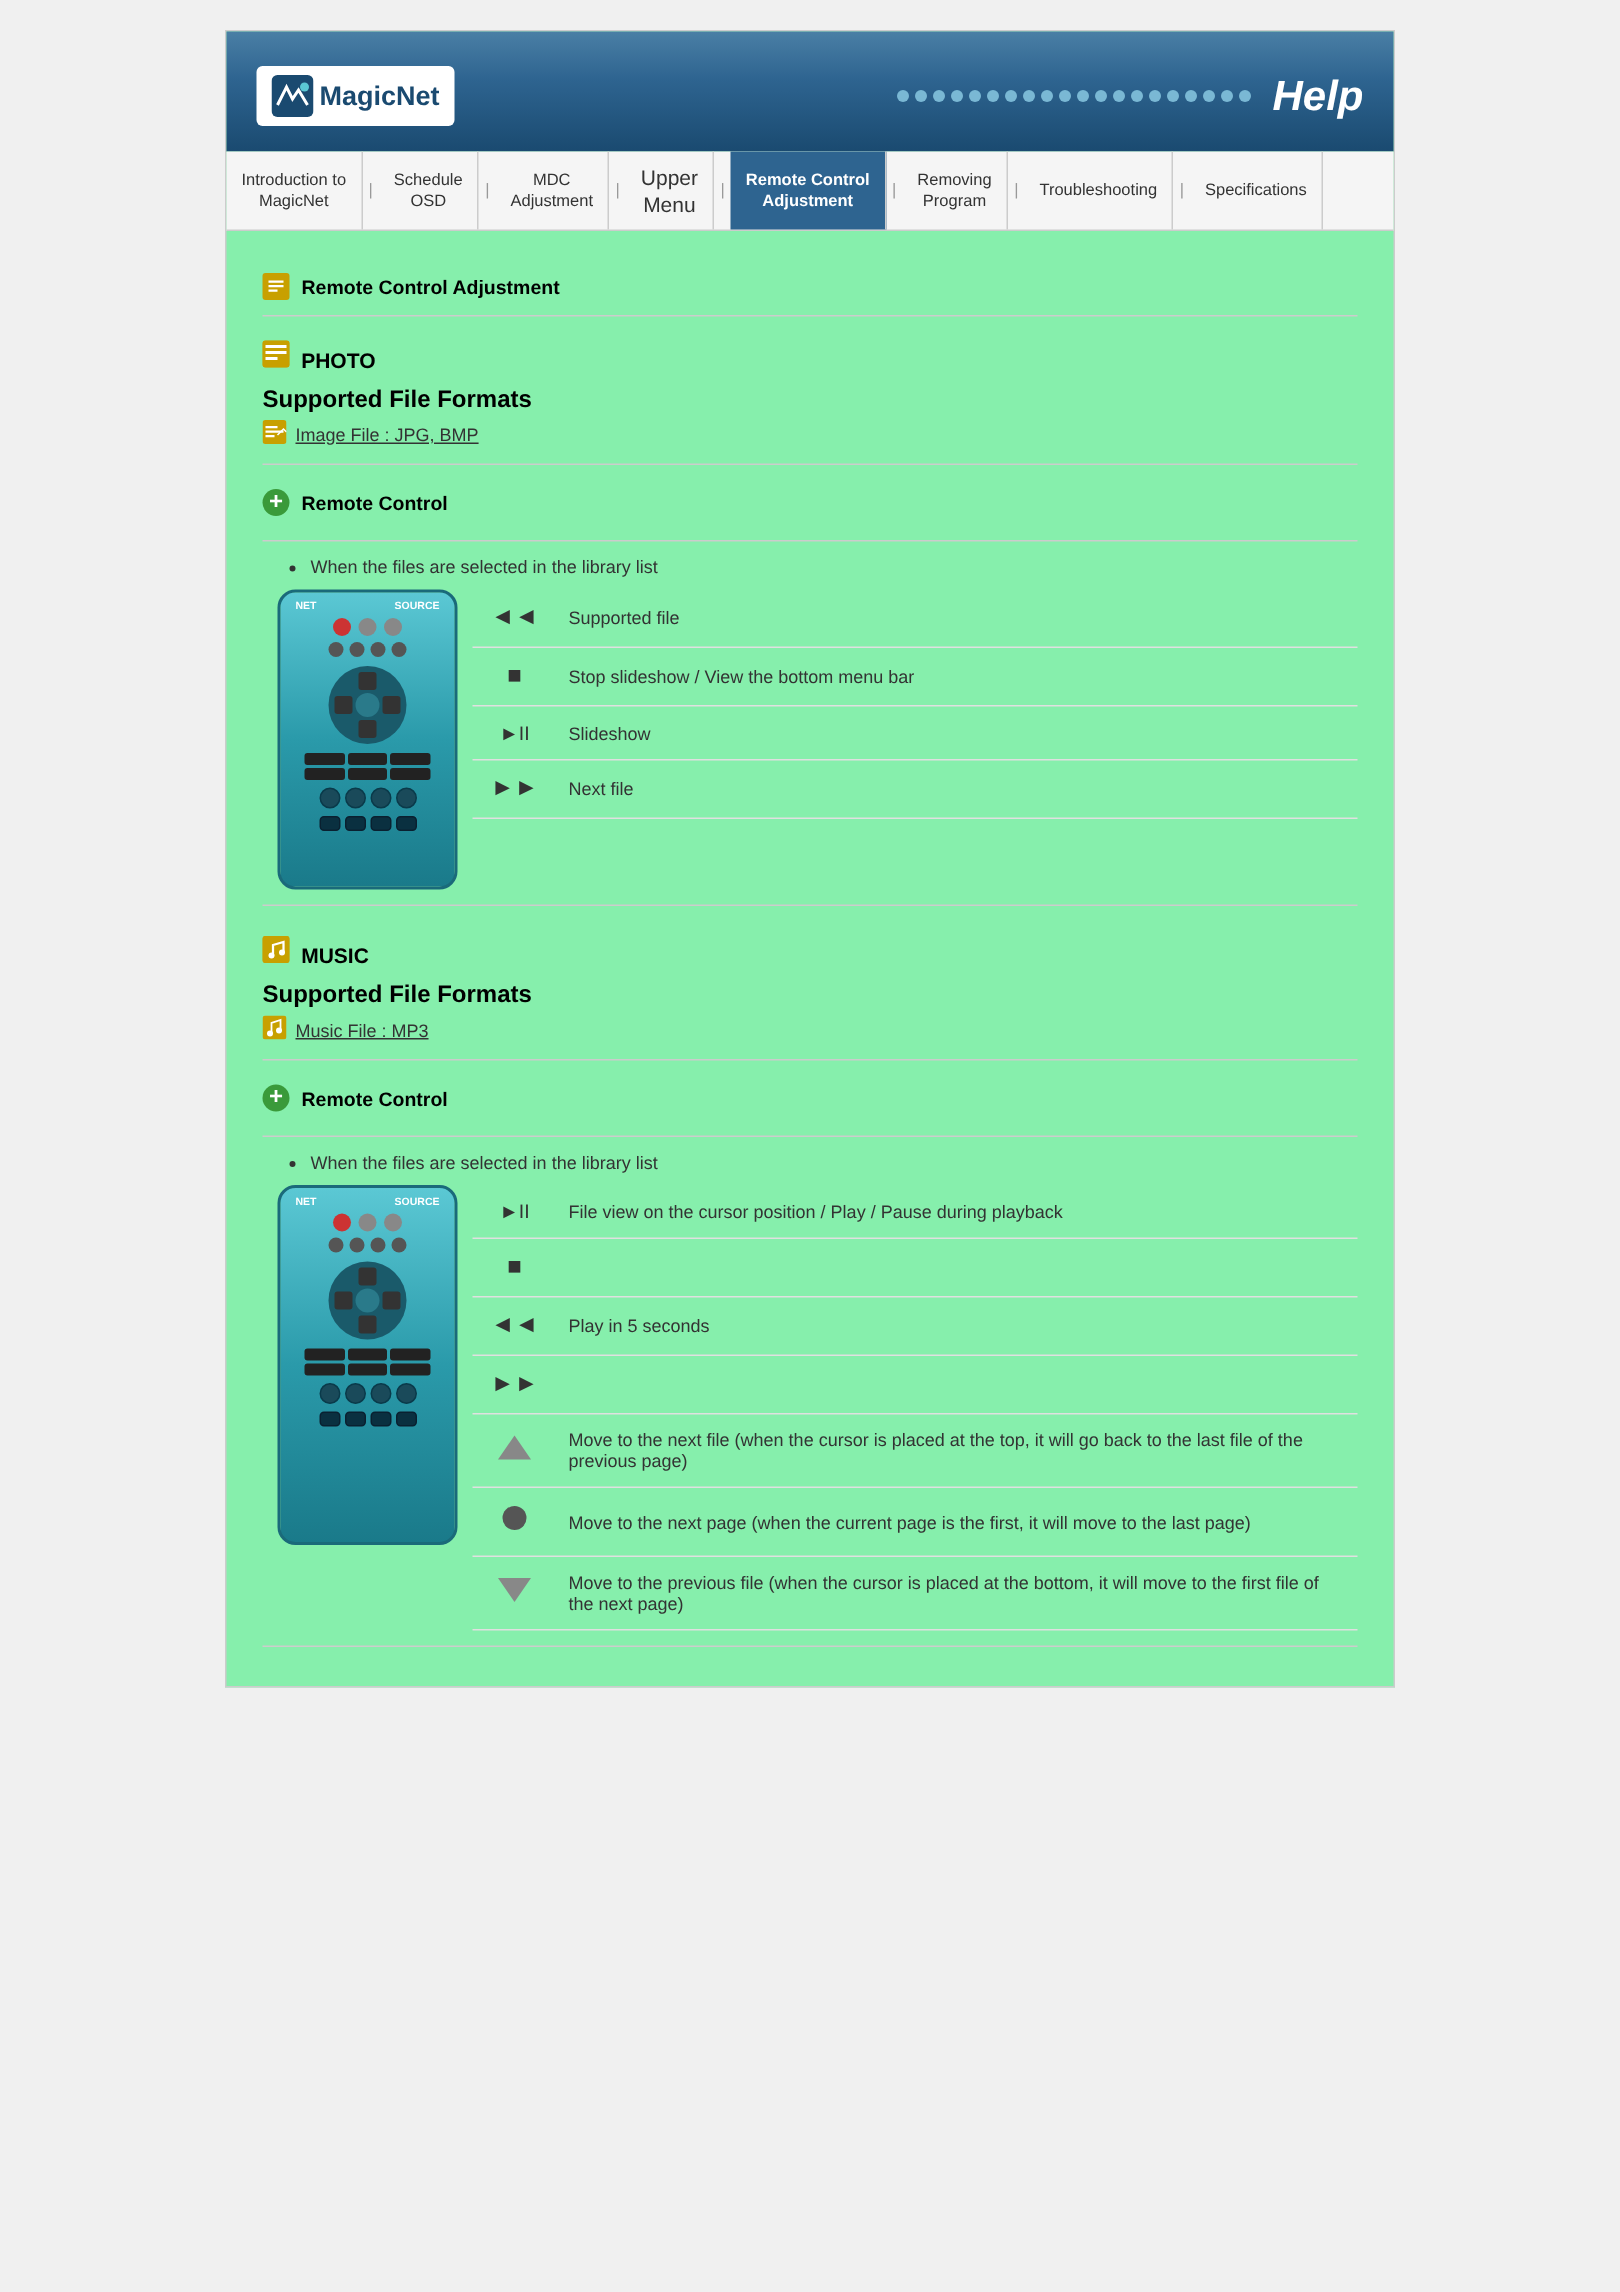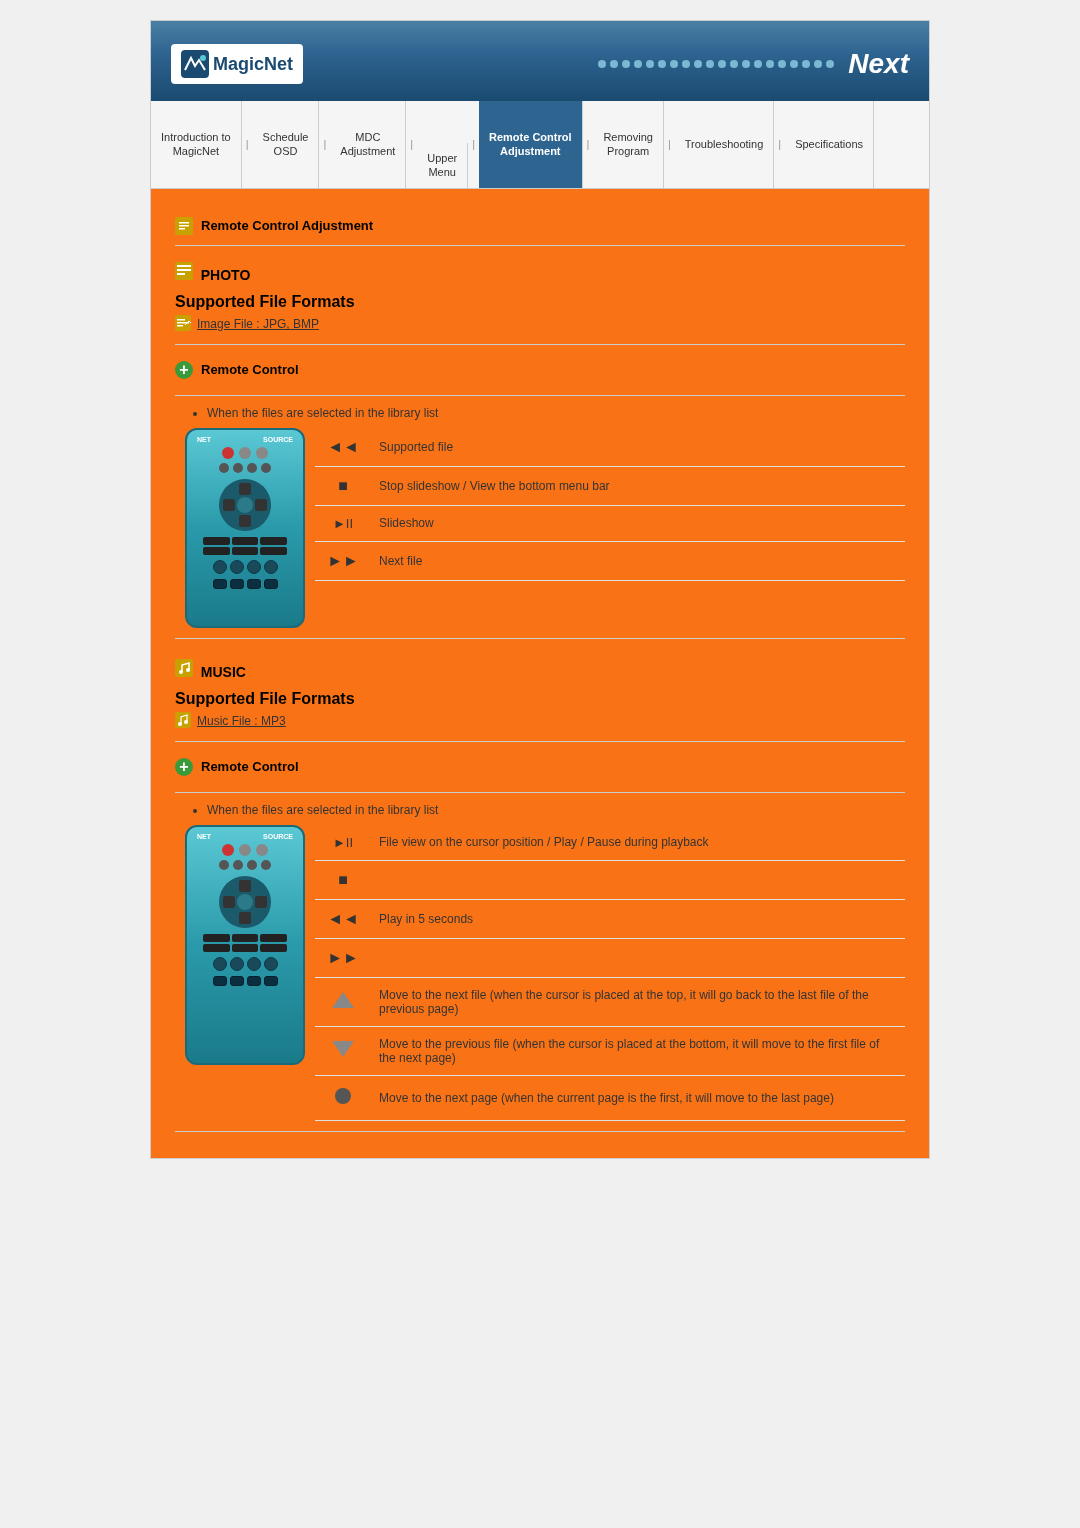--- a/index.html
+++ b/index.html
@@ -7,21 +7,21 @@
       font-family: Arial, sans-serif;
       font-size: 13px;
       background: #f0f0f0;
       display: flex;
       justify-content: center;
       align-items: flex-start;
       min-height: 100vh;
     }
     .page-wrapper {
       width: 780px;
-      background: #f97316;
+      background: #86efac;
       border: 1px solid #cccccc;
       margin: 20px auto;
     }
     
     .header {
       background: linear-gradient(180deg, #4a7fa5 0%, #2e6490 40%, #1a4a70 100%);
       padding: 18px 20px 12px 20px;
       display: flex;
       justify-content: space-between;
       align-items: center;
@@ -265,32 +265,32 @@
         <div class="dot"></div>
         <div class="dot"></div>
         <div class="dot"></div>
         <div class="dot"></div>
         <div class="dot"></div>
         <div class="dot"></div>
         <div class="dot"></div>
         <div class="dot"></div>
         <div class="dot"></div>
       </div>
-      <span class="help-title">Next</span>
+      <span class="help-title">Help</span>
     </div>
   </div>
 
   <div class="navbar">
     <div class="nav-item" style="font-size:11px; line-height:1.3;">Introduction to<br>MagicNet</div>
     <span class="nav-separator">|</span>
     <div class="nav-item" style="font-size:11px; line-height:1.3;">Schedule<br>OSD</div>
     <span class="nav-separator">|</span>
     <div class="nav-item" style="font-size:11px; line-height:1.3;">MDC<br>Adjustment</div>
     <span class="nav-separator">|</span>
-    <div class="nav-item" style="font-size:11px; line-height:1.3;margin-top:42px;">Upper<br>Menu</div>
+    <div class="nav-item" style="font-size:14px; line-height:1.3;">Upper<br>Menu</div>
     <span class="nav-separator">|</span>
     <div class="nav-item active" style="font-size:11px; line-height:1.3;">Remote Control<br>Adjustment</div>
     <span class="nav-separator">|</span>
     <div class="nav-item" style="font-size:11px; line-height:1.3;">Removing<br>Program</div>
     <span class="nav-separator">|</span>
     <div class="nav-item">Troubleshooting</div>
     <span class="nav-separator">|</span>
     <div class="nav-item">Specifications</div>
   </div>
 
@@ -535,35 +535,35 @@
             <div class="key-symbol">
               
               <svg width="30" height="20" viewBox="0 0 30 20" xmlns="http://www.w3.org/2000/svg">
                 <polygon points="15,2 26,18 4,18" fill="#888"></polygon>
               </svg>
             </div>
             <div class="key-desc">Move to the next file (when the cursor is placed at the top, it will go back to the last file of the previous page)</div>
           </div>
           <div class="key-row">
             <div class="key-symbol">
+              <svg width="20" height="20" viewBox="0 0 20 20" xmlns="http://www.w3.org/2000/svg">
+                <circle cx="10" cy="10" r="8" fill="#555"></circle>
+              </svg>
+            </div>
+            <div class="key-desc">Move to the next page (when the current page is the first, it will move to the last page)</div>
+          </div>
+          <div class="key-row">
+            <div class="key-symbol">
               
               <svg width="30" height="20" viewBox="0 0 30 20" xmlns="http://www.w3.org/2000/svg">
                 <polygon points="15,18 26,2 4,2" fill="#888"></polygon>
               </svg>
             </div>
             <div class="key-desc">Move to the previous file (when the cursor is placed at the bottom, it will move to the first file of the next page)</div>
           </div>
-          <div class="key-row">
-            <div class="key-symbol">
-              <svg width="20" height="20" viewBox="0 0 20 20" xmlns="http://www.w3.org/2000/svg">
-                <circle cx="10" cy="10" r="8" fill="#555"></circle>
-              </svg>
-            </div>
-            <div class="key-desc">Move to the next page (when the current page is the first, it will move to the last page)</div>
-          </div>
         </div>
       </div>
     </div>
 
     <hr class="divider">
 
   </div>
 </div>
 
 </body></html>

